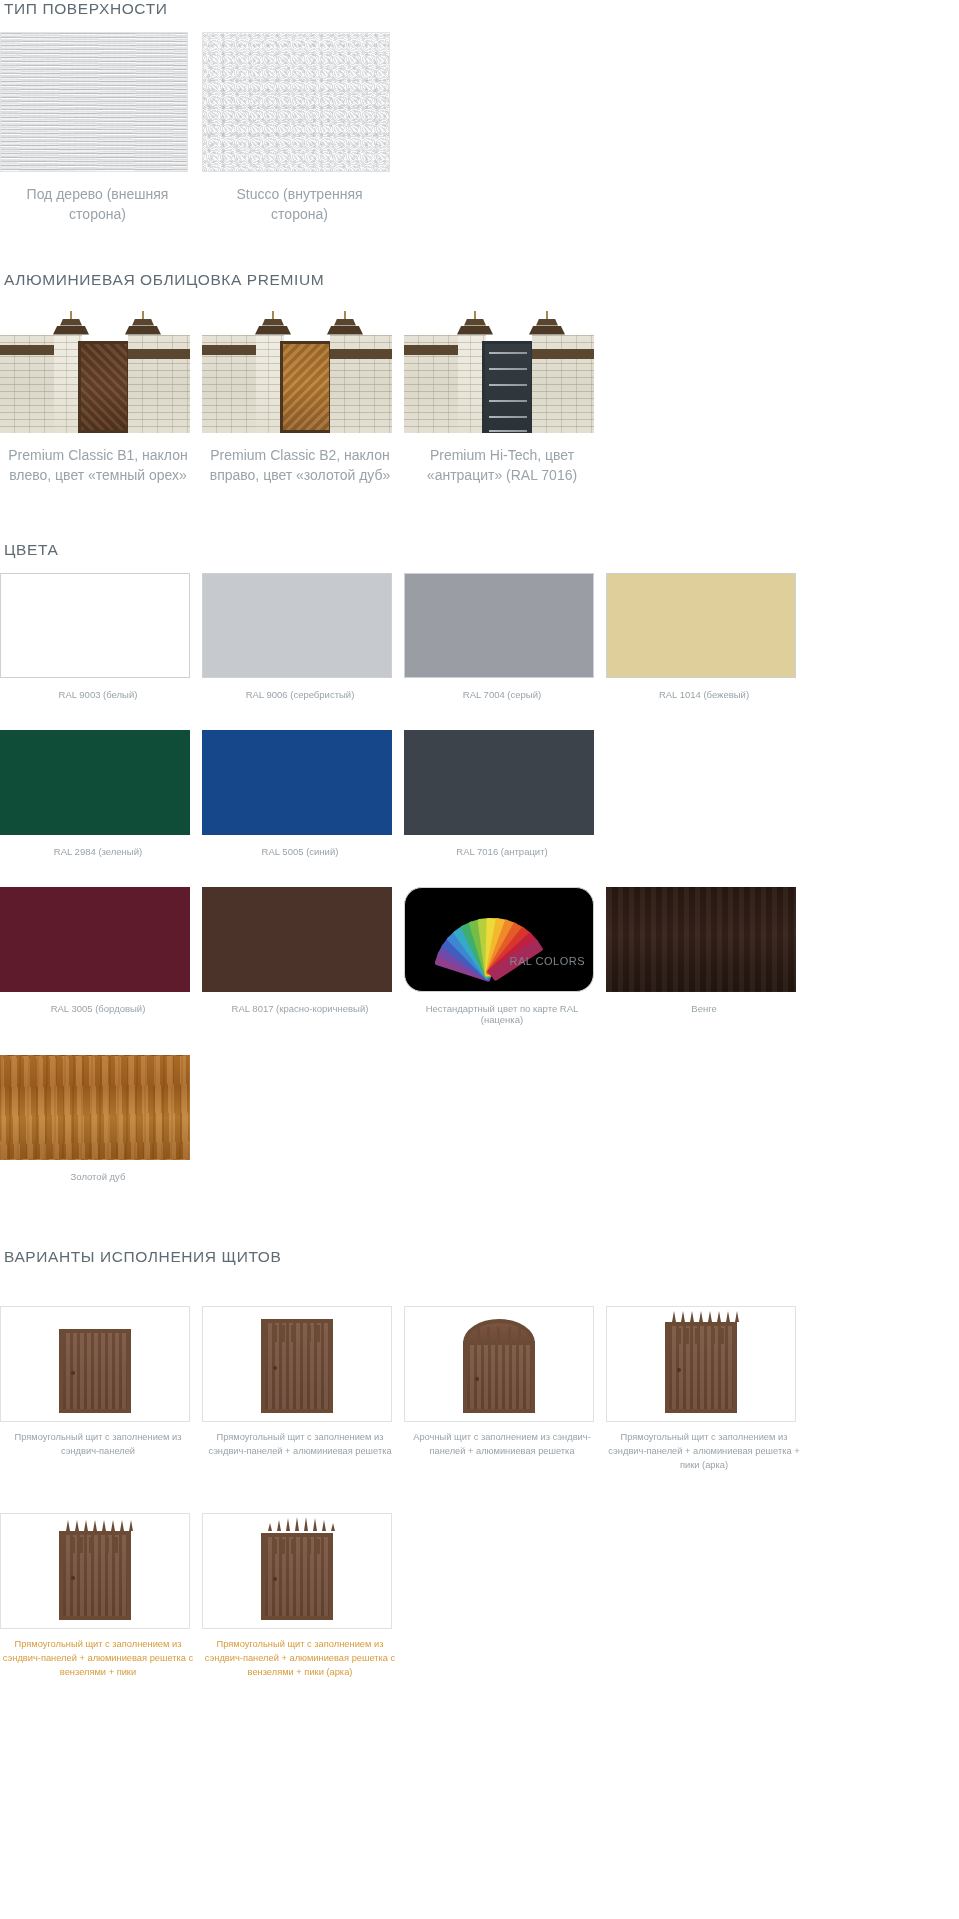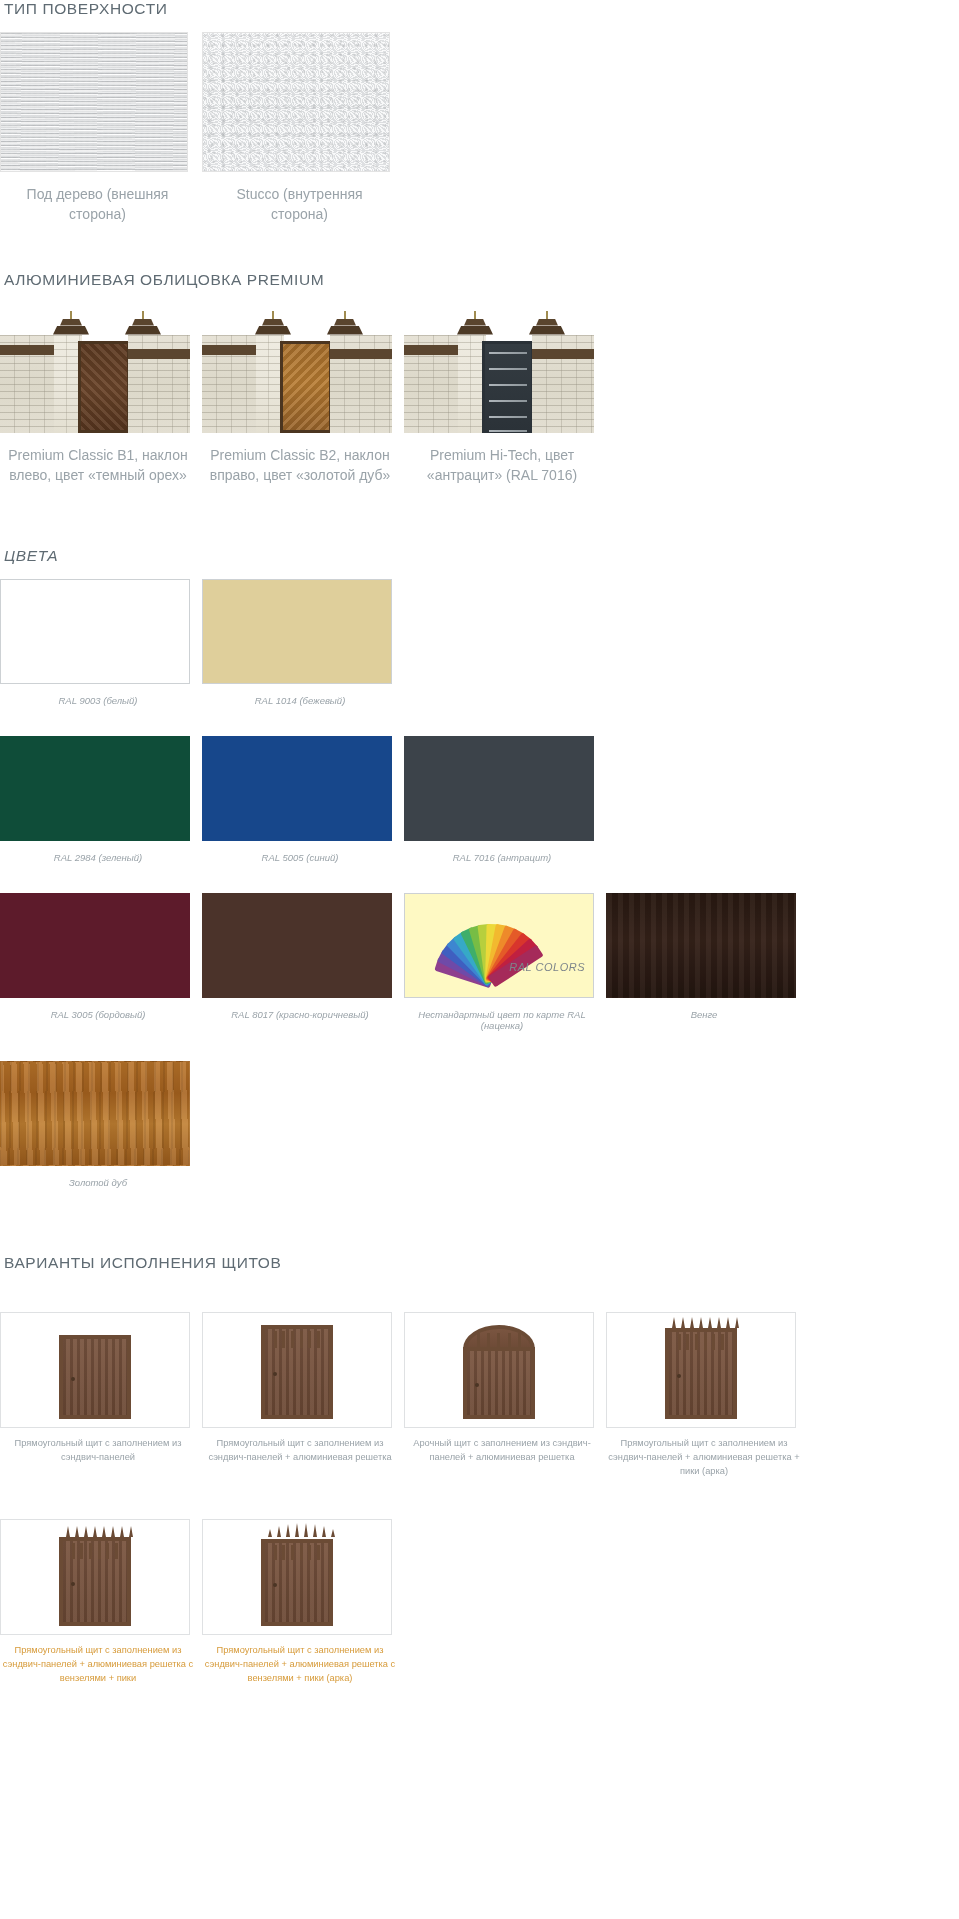--- a/index.html
+++ b/index.html
@@ -121,41 +121,41 @@
   .leaf.hi-tech {
     background: linear-gradient(180deg,#343c42 0%, #2b3238 100%);
   }
   .leaf.hi-tech .slat {
     position:absolute; left:4px; right:4px; height:2px;
     background: linear-gradient(90deg, #aeb5ba, #8c9499);
   }
   .gate.hi { border-color:#2a3137; }
 
   
-  .colors { margin-top: 16px; font-style: italic; }
+  .colors { margin-top: 10px; }
   .color-row { display:flex; margin-bottom: 30px; }
   .color-cell { width: 196px; margin-right: 6px; }
   .swatch { width: 190px; height: 105px; border: 1px solid #cdd1d4; }
   .swatch.noborder { border-color: transparent; }
   .color-cap { font-size: 9.5px; color:#9aa3a9; text-align:center; margin-top: 11px; }
 
   .swatch.wenge {
     background:
       repeating-linear-gradient(90deg, rgba(255,255,255,.035) 0 5px, rgba(0,0,0,.10) 5px 11px),
       linear-gradient(180deg,#2a1a12 0%, #36221a 45%, #241610 100%);
   }
   .swatch.goldoak {
     background:
       repeating-linear-gradient(88deg, rgba(255,255,255,.10) 0 6px, rgba(0,0,0,.09) 6px 13px),
       repeating-linear-gradient(91deg, rgba(90,50,10,.16) 0 2px, rgba(255,255,255,0) 2px 9px),
       linear-gradient(180deg,#b9742a 0%, #a7631f 30%, #c07f31 60%, #9d5d1c 100%);
   }
   .swatch.ralfan {
-    background:#fef9c3; position:relative; overflow:hidden;
-    display:flex; align-items:center; justify-content:center;
+    background:#000000; position:relative; overflow:hidden;
+    display:flex; align-items:center; justify-content:center;border-radius:18px;
   }
   .fan { position:absolute; left:22px; top:14px; width:120px; height:78px; }
   .fan .blade {
     position:absolute; left:58px; bottom:4px;
     width:13px; height:58px; transform-origin: 50% 100%;
     border-radius: 2px;
   }
   .ral-text {
     position:absolute; right:8px; bottom:24px;
     font-size:11px; color:#7d858b; letter-spacing:.5px;
@@ -323,20 +323,28 @@
 
   <div class="spacer-lg"></div>
 
   <div class="section colors">
     <div class="section-title">ЦВЕТА</div>
 
     <div class="color-row">
       <div class="color-cell">
         <div class="swatch" style="background: rgb(255, 255, 255);"></div>
         <div class="color-cap">RAL 9003 (белый)</div>
+      </div>
+      <div class="color-cell">
+        <div class="swatch" style="background: rgb(198, 201, 206);"></div>
+        <div class="color-cap">RAL 9006 (серебристый)</div>
+      </div>
+      <div class="color-cell">
+        <div class="swatch" style="background: rgb(154, 157, 163);"></div>
+        <div class="color-cap">RAL 7004 (серый)</div>
       </div>
       <div class="color-cell">
         <div class="swatch" style="background: rgb(223, 207, 155);"></div>
         <div class="color-cap">RAL 1014 (бежевый)</div>
       </div>
     </div>
 
     <div class="color-row">
       <div class="color-cell">
         <div class="swatch noborder" style="background: rgb(15, 77, 57);"></div>

